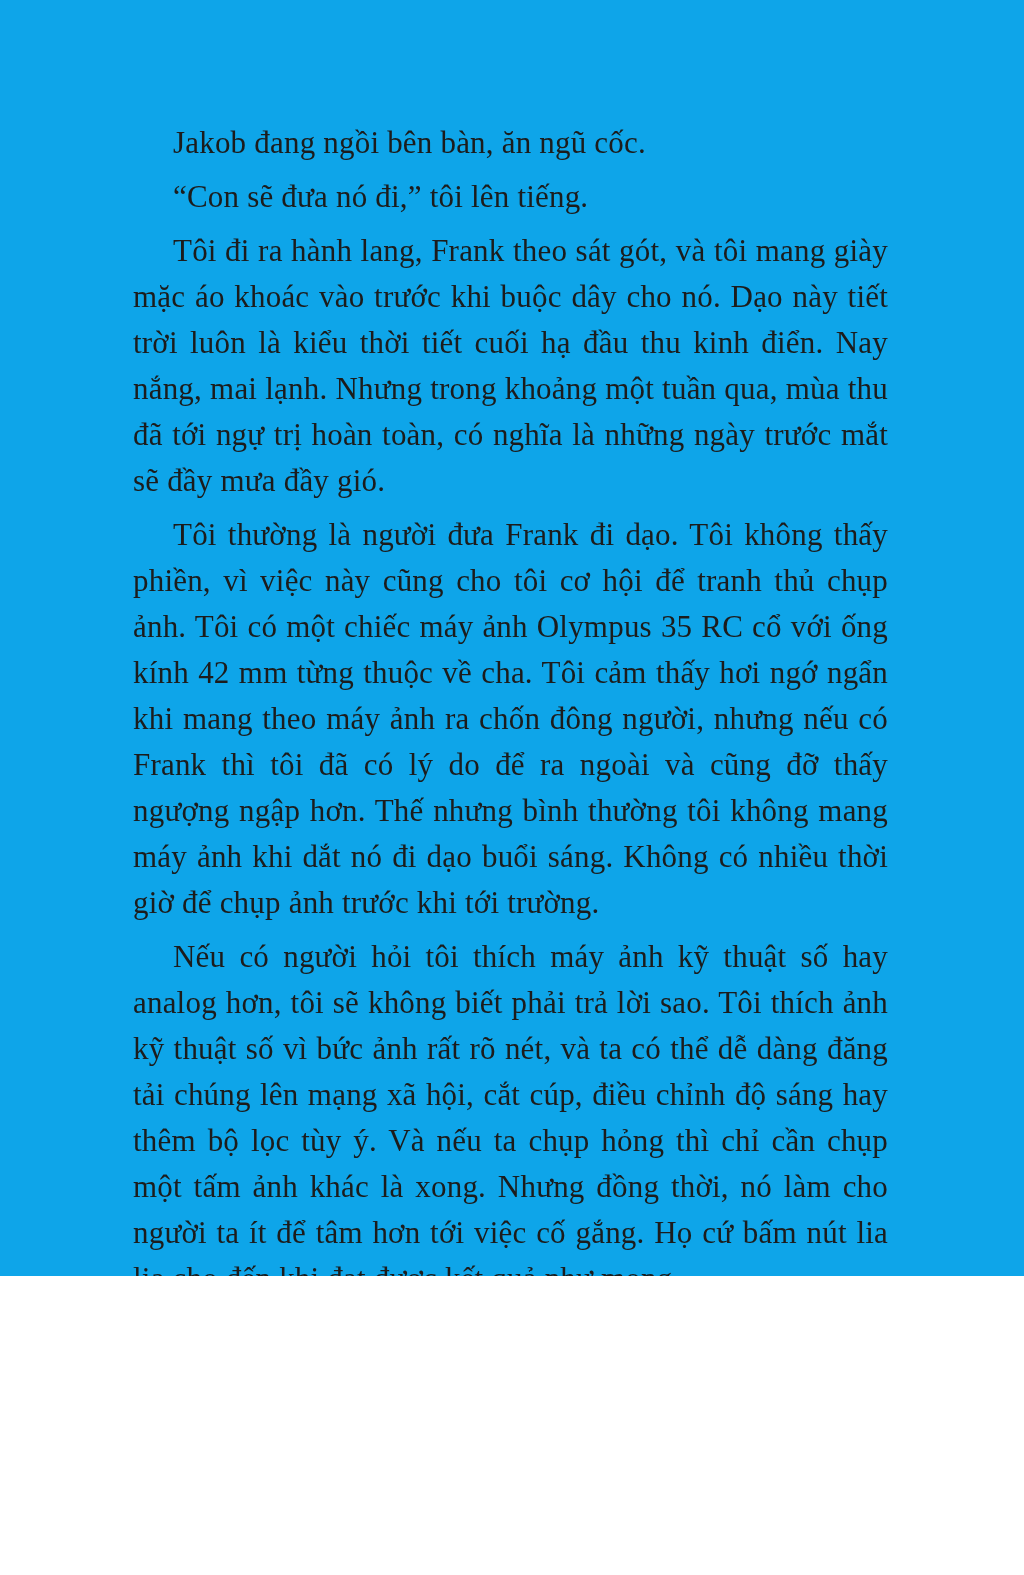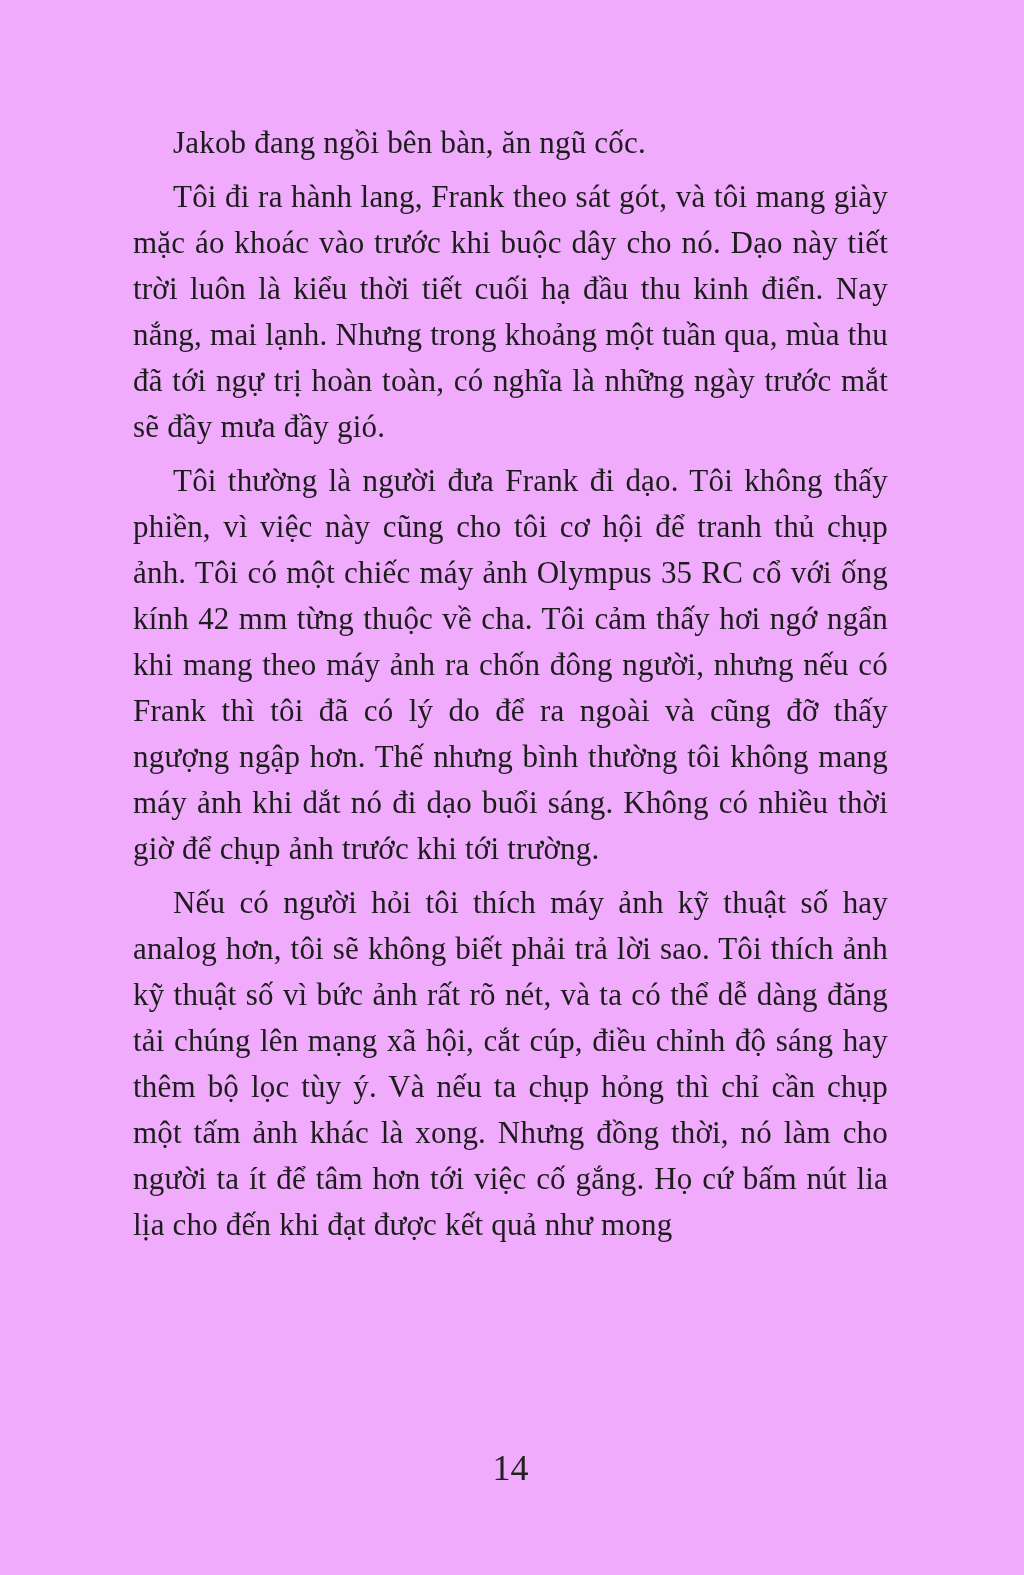--- a/index.html
+++ b/index.html
@@ -3,22 +3,22 @@
 <meta charset="utf-8">
 <style>
   html, body {
     margin: 0;
     padding: 0;
     background: #ffffff;
   }
   .page {
     position: relative;
     width: 1024px;
-    height: 1575px;
-    background: #f0abfc;
+    height: 1276px;
+    background: #0ea5e9;
     overflow: hidden;
     font-family: "Liberation Serif", "DejaVu Serif", serif;
     color: #1c1c1c;
   }
   .text-block {
     position: absolute;
     left: 133px;
     top: 120px;
     width: 755px;
   }
@@ -43,18 +43,19 @@
     line-height: 40px;
     color: #222222;
   }
 </style>
 </head>
 <body>
 
 <div class="page">
   <div class="text-block">
     <p>Jakob đang ngồi bên bàn, ăn ngũ cốc.</p>
+    <p>“Con sẽ đưa nó đi,” tôi lên tiếng.</p>
     <p>Tôi đi ra hành lang, Frank theo sát gót, và tôi mang giày mặc áo khoác vào trước khi buộc dây cho nó. Dạo này tiết trời luôn là kiểu thời tiết cuối hạ đầu thu kinh điển. Nay nắng, mai lạnh. Nhưng trong khoảng một tuần qua, mùa thu đã tới ngự trị hoàn toàn, có nghĩa là những ngày trước mắt sẽ đầy mưa đầy gió.</p>
     <p>Tôi thường là người đưa Frank đi dạo. Tôi không thấy phiền, vì việc này cũng cho tôi cơ hội để tranh thủ chụp ảnh. Tôi có một chiếc máy ảnh Olympus 35 RC cổ với ống kính 42 mm từng thuộc về cha. Tôi cảm thấy hơi ngớ ngẩn khi mang theo máy ảnh ra chốn đông người, nhưng nếu có Frank thì tôi đã có lý do để ra ngoài và cũng đỡ thấy ngượng ngập hơn. Thế nhưng bình thường tôi không mang máy ảnh khi dắt nó đi dạo buổi sáng. Không có nhiều thời giờ để chụp ảnh trước khi tới trường.</p>
     <p>Nếu có người hỏi tôi thích máy ảnh kỹ thuật số hay analog hơn, tôi sẽ không biết phải trả lời sao. Tôi thích ảnh kỹ thuật số vì bức ảnh rất rõ nét, và ta có thể dễ dàng đăng tải chúng lên mạng xã hội, cắt cúp, điều chỉnh độ sáng hay thêm bộ lọc tùy ý. Và nếu ta chụp hỏng thì chỉ cần chụp một tấm ảnh khác là xong. Nhưng đồng thời, nó làm cho người ta ít để tâm hơn tới việc cố gắng. Họ cứ bấm nút lia lịa cho đến khi đạt được kết quả như mong</p>
   </div>
   <div class="page-number">14</div>
 </div>
 
 </body></html>

